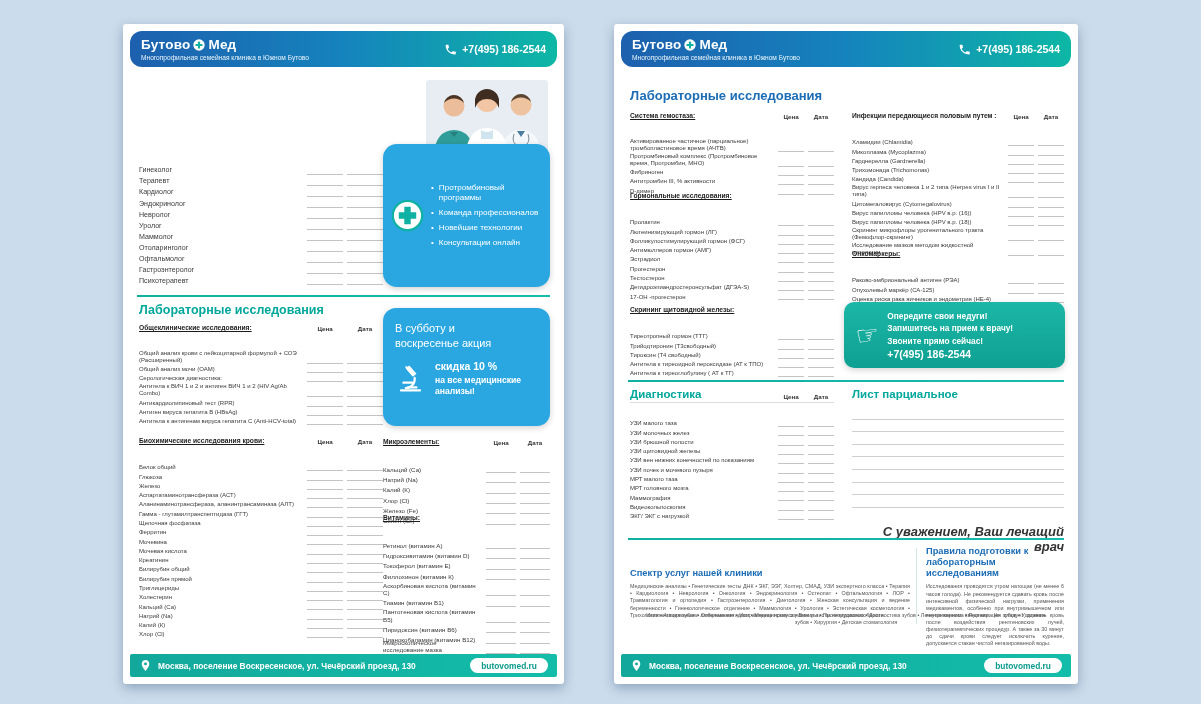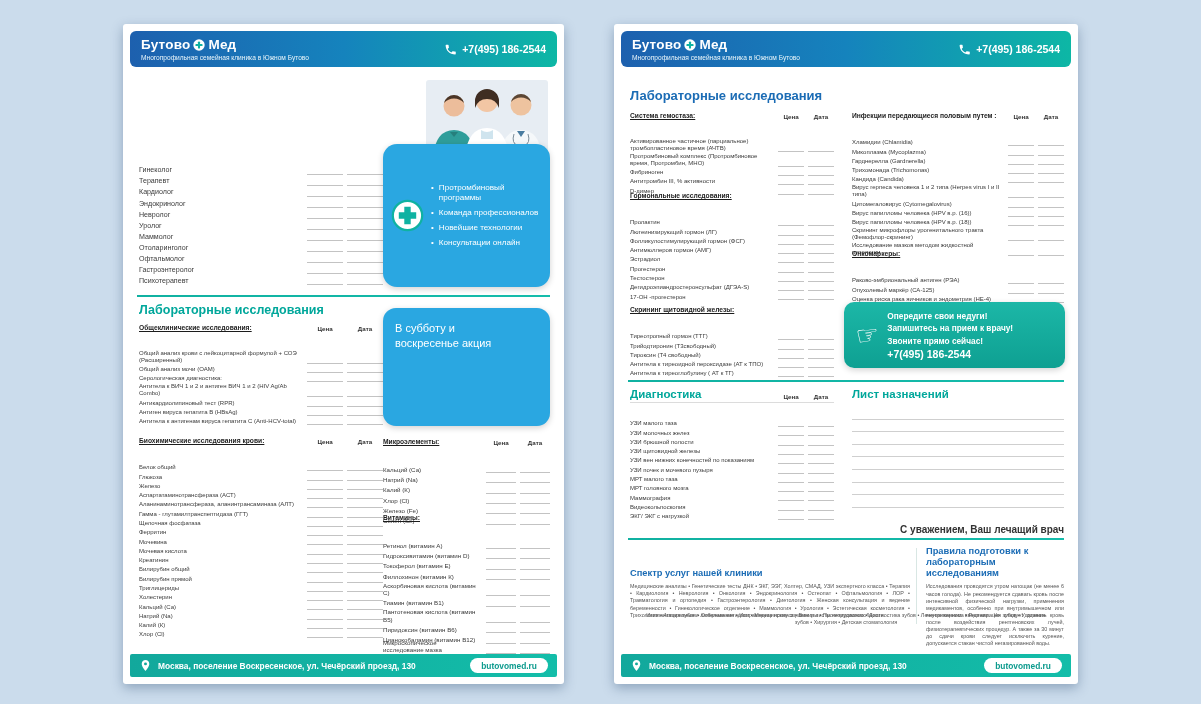--- a/index.html
+++ b/index.html
@@ -3,21 +3,21 @@
 <meta charset="utf-8">
 <style>
   *{margin:0;padding:0;box-sizing:border-box}
   html,body{width:1201px;height:704px}
   body{background:#cbdcec;font-family:"Liberation Sans",sans-serif;position:relative;overflow:hidden}
   .canvas{position:absolute;inset:0}
   .page{position:absolute;top:24px;height:660px;background:#fff;border-radius:3px;box-shadow:0 4px 12px rgba(30,60,100,.35)}
   .page-left{left:123px;width:441px}
   .page-right{left:614px;width:464px}
   
-  .hdr{position:absolute;top:7px;left:7px;right:7px;height:36px;background:linear-gradient(90deg,#1d60ae 0%,#1583bd 50%,#0db7a5 100%);display:flex;align-items:center;justify-content:space-between;padding:0 11px;border-radius:6px}
+  .hdr{position:absolute;top:7px;left:7px;right:7px;height:36px;background:linear-gradient(90deg,#1d60ae 0%,#1583bd 50%,#0db7a5 100%);display:flex;align-items:center;justify-content:space-between;padding:0 11px;border-radius:12px}
   .logo{display:flex;align-items:center;color:#fff;font-weight:bold;font-size:13.5px;letter-spacing:.2px}
   .tagline{color:#eaf6fb;font-size:6.6px;margin-top:1.5px}
   .hdr-phone{display:flex;align-items:center;gap:5px;color:#fff;font-weight:bold;font-size:10.5px}
   .ftr{position:absolute;bottom:7px;left:7px;right:7px;height:23px;background:linear-gradient(90deg,#12a89c,#13bda9);border-radius:2px;display:flex;align-items:center;gap:6px;padding:0 9px}
   .addr{flex:1;color:#fff;font-weight:bold;font-size:8.4px}
   .site-pill{background:#fff;color:#0b9a8d;font-weight:bold;font-size:8.4px;padding:2.5px 11px;border-radius:10px}
   
   .sec{position:absolute}
   .lp-title{position:absolute;top:58px;left:16px;width:278px;color:#1b6cb5;font-weight:bold;font-size:14.5px;line-height:1.28}
   .photo{position:absolute;top:56px;left:303px;width:122px;height:76px;border-radius:3px;overflow:hidden}
@@ -56,21 +56,21 @@
   .pb-l3{font-weight:bold;font-size:8.6px;line-height:1.3}
   
   .cta-box{position:absolute;top:278px;left:230px;width:221px;height:66px;background:linear-gradient(180deg,#1cb7a7,#0ea092);border-radius:10px;display:flex;align-items:center;gap:8px;padding:6px 12px;color:#fff;box-shadow:0 2px 6px rgba(0,0,0,.18)}
   .cta-hand{font-size:26px;line-height:1;transform:rotate(-8deg)}
   .cta-txt{flex:1;}
   .cta-l{font-weight:bold;font-size:8.3px;line-height:1.45}
   .cta-phone{font-weight:bold;font-size:10.5px;margin-top:1px}
   
   .blank-lines{margin-top:7px}
   .bline{height:12.6px;border-bottom:1px solid #cfcfcf}
-  .signature{position:absolute;top:500px;left:238px;width:212px;text-align:right;font-weight:bold;font-size:10px;color:#333}
+  .signature{position:absolute;top:500px;left:238px;width:212px;text-align:right;font-style:italic;font-weight:bold;font-size:13px;color:#333}
   .svc-title{color:#1b6cb5;font-weight:bold;font-size:9.3px;margin-bottom:4px;line-height:1.2}
   .svc-text{font-size:5.4px;line-height:1.32;color:#555;text-align:justify}
   .svc2{position:absolute;top:588px;left:30px;right:30px;font-size:5.4px;line-height:1.35;color:#555;text-align:center}
   .disclaimer{position:absolute;top:620px;left:0;right:0;text-align:center;color:#00a79b;font-weight:bold;font-size:7.4px}
   .vline{position:absolute;top:524px;left:302px;width:1px;height:76px;background:#d9e7e4}
 </style>
 </head>
 <body>
 
 <div class="canvas">
@@ -248,20 +248,38 @@
           <div class="trow">
             <span class="t-lbl">Антитела к антигенам вируса гепатита С (Anti-HCV-total)</span>
             <span class="t-cell"></span>
             <span class="t-cell"></span>
           </div>
         </div>
     </section>
 
     <div class="promo-box">
       <div class="pb-l1">В субботу и воскресенье акция</div>
+      <div class="pb-bottom">
+        <span class="pb-ic">
+          <svg viewBox="0 0 26 26" width="31" height="31">
+            <g stroke="#ffffff" stroke-width="1.8" fill="none" stroke-linecap="round">
+              <path d="M9.5 3.5 l5.5 6.5"></path>
+              <path d="M16.5 12.5 a7.5 7.5 0 0 1 -7.5 8.5"></path>
+              <path d="M7 16.5 h7.5"></path>
+              <path d="M5 23 h16"></path>
+              <path d="M11 20.5 h7"></path>
+            </g>
+            <path d="M12 2 l-3 2.6 6 7 3-2.6z" fill="#ffffff"></path>
+          </svg>
+        </span>
+        <div>
+          <div class="pb-l2">скидка 10 %</div>
+          <div class="pb-l3">на все медицинские анализы!</div>
+        </div>
+      </div>
     </div>
 
     <section class="sec cw36 tight" style="top:413px;left:16px;width:244px">
       <div class="sub-head">
         <span class="sub-title u">Биохимические  исследования крови:</span>
         <span class="ch">Цена</span>
         <span class="ch">Дата</span>
       </div>
       <div class="tbl">
           <div class="trow">
@@ -778,21 +796,21 @@
           </div>
           <div class="trow">
             <span class="t-lbl">ЭКГ/ ЭКГ с нагрузкой</span>
             <span class="t-cell"></span>
             <span class="t-cell"></span>
           </div>
         </div>
     </section>
 
     <section class="sec" style="top:364px;left:238px;width:212px">
-      <div class="teal-h2" style="display:block">Лист назначений</div>
+      <div class="teal-h2" style="display:block">Лист парциальное</div>
       <div class="blank-lines">
           <div class="bline"></div>
           <div class="bline"></div>
           <div class="bline"></div>
           <div class="bline"></div>
           <div class="bline"></div>
           <div class="bline"></div>
           <div class="bline"></div>
           <div class="bline"></div>
         </div>

